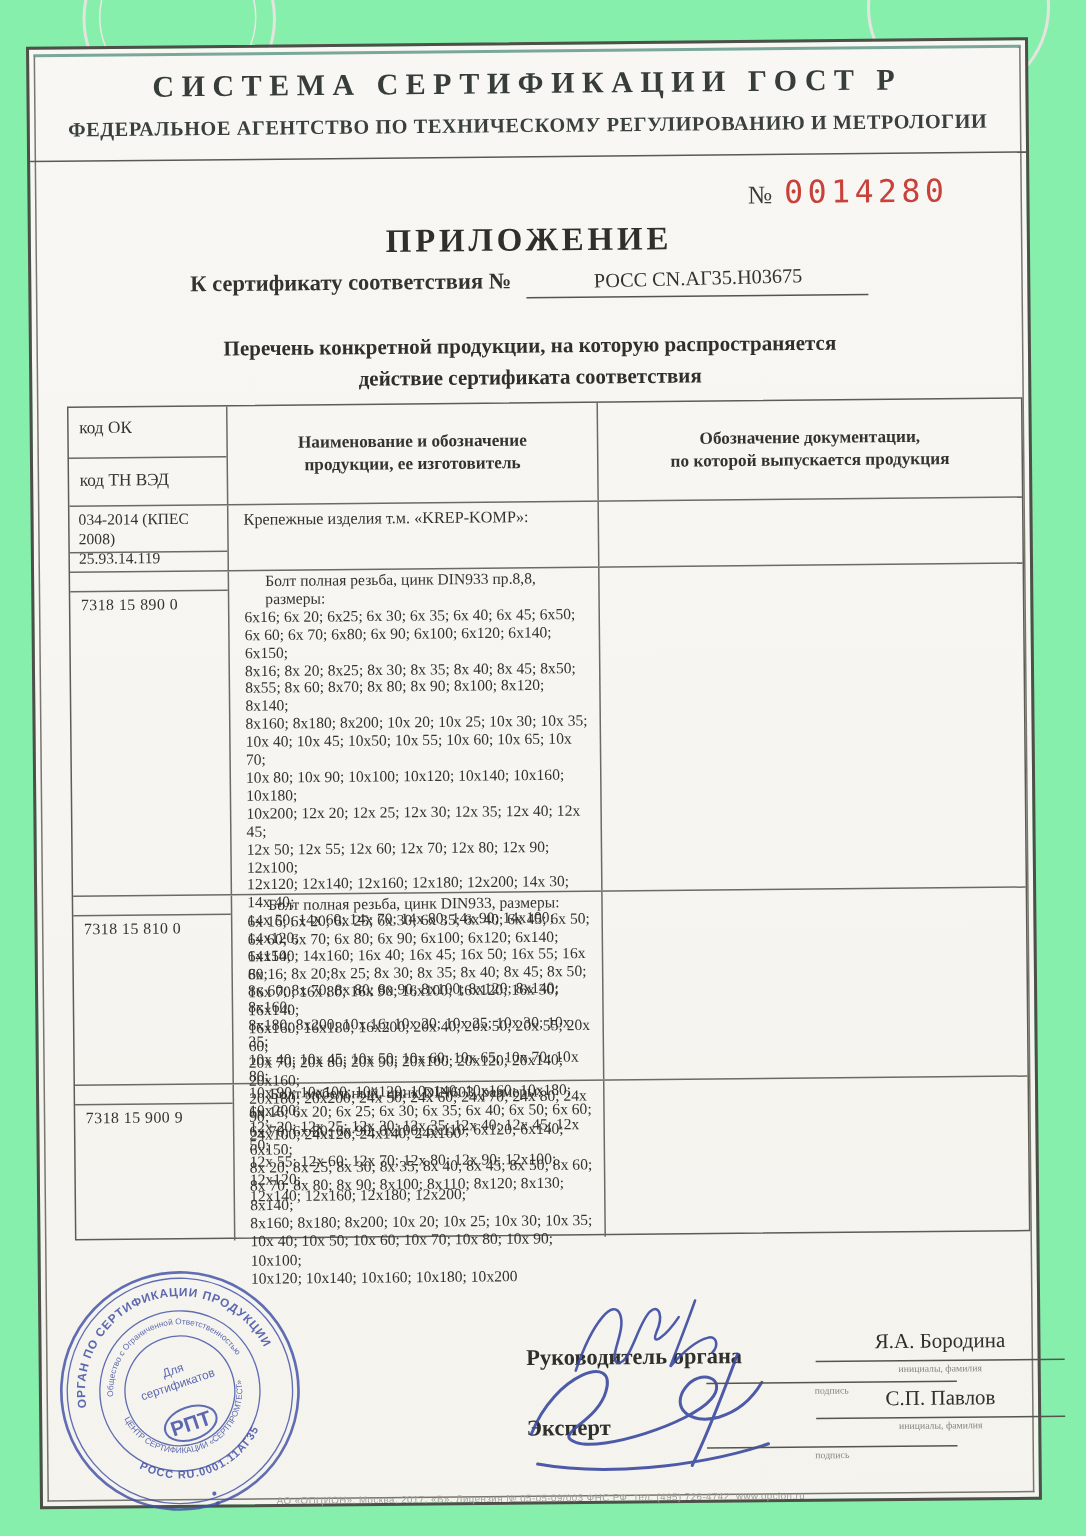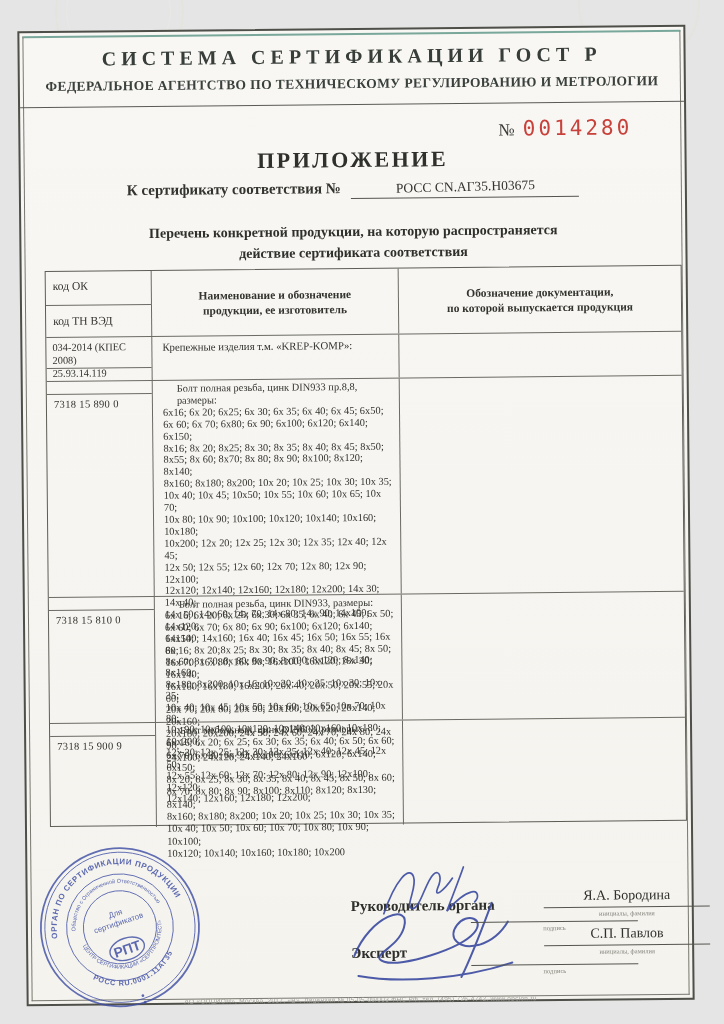--- a/index.html
+++ b/index.html
@@ -1,18 +1,18 @@
 <!DOCTYPE html>
 <html><head>
 <meta charset="utf-8">
 <style>
   html,body { margin:0; padding:0; background:#ffffff; }
   .scan {
     position:relative; width:724px; height:1024px;
-    background:#e5e5e5; overflow:hidden;
+    background:#86efac; overflow:hidden;
     font-family:"Liberation Serif", serif; color:#33332f;
   }
   
   .wm { position:absolute; border-radius:50%; border:2px solid #e4e4df; }
   .wm.inner { border:1px solid #e9e9e4; }
 
   
   .frame {
     position:absolute; left:22px; top:28px; width:668px; height:975px;
     background:linear-gradient(#f8f7f4, #f4f3ee);

